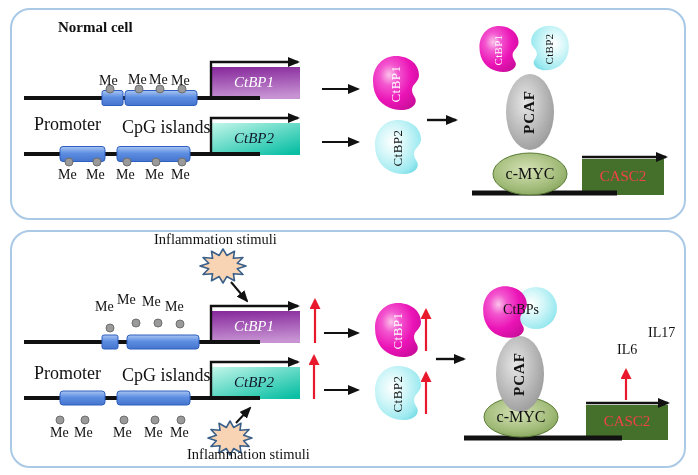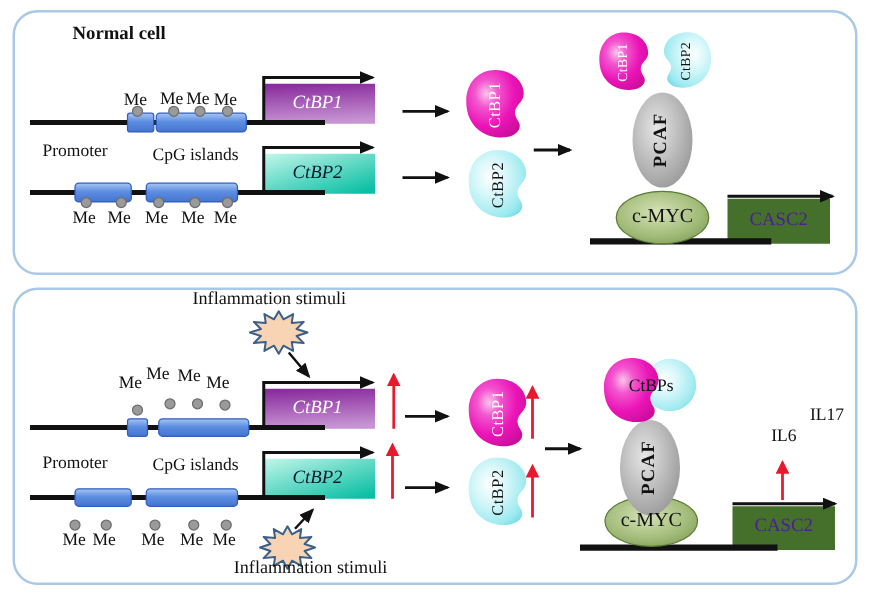--- a/index.html
+++ b/index.html
@@ -3,30 +3,30 @@
 <meta charset="utf-8">
 <style>
   html,body { margin:0; padding:0; background:#ffffff; }
   .stage { position:relative; width:698px; height:475px; background:#ffffff; overflow:hidden;
            font-family:"Liberation Serif", serif; }
   .panel { position:absolute; border:2px solid #a9c9e6; border-radius:20px; background:#ffffff; box-sizing:border-box; }
   .layer { position:absolute; left:0; top:0; }
   .txt { position:absolute; color:#111; white-space:nowrap; font-family:"Liberation Serif", serif; line-height:1.05; }
   .title { font-weight:bold; font-size:15px; }
   .me { font-size:14px; }
-  .lbl { font-size:14px; }
+  .lbl { font-size:18px; }
   .gene { font-style:italic; font-size:15px; transform:translate(-50%,-50%); }
   .vert { transform:translate(-50%,-50%) rotate(-90deg); }
   .white { color:#ffffff; }
   .dark { color:#10182e; }
   .blobtxt { font-size:13px; letter-spacing:0.5px; }
   .blobtxt-sm { font-size:11px; letter-spacing:0.3px; }
   .pcaf { font-size:15px; letter-spacing:1px; font-weight:600; }
   .cmyc { font-size:16px; transform:translate(-50%,-50%); }
-  .casc2 { font-size:15px; color:#4c1d95; transform:translate(-50%,-50%); }
+  .casc2 { font-size:15px; color:#ef4444; transform:translate(-50%,-50%); }
   .ctbps { font-size:14px; font-weight:400; transform:translate(-50%,-50%); }
   .cyto { font-size:14px; }
   .inflam { font-size:14.5px;font-family:Liberation Serif, serif; }
 </style>
 </head>
 <body>
 
 <div class="stage">
 
   <section class="panel" style="left:10px;top:8px;width:676px;height:212px;text-decoration:underline;">

